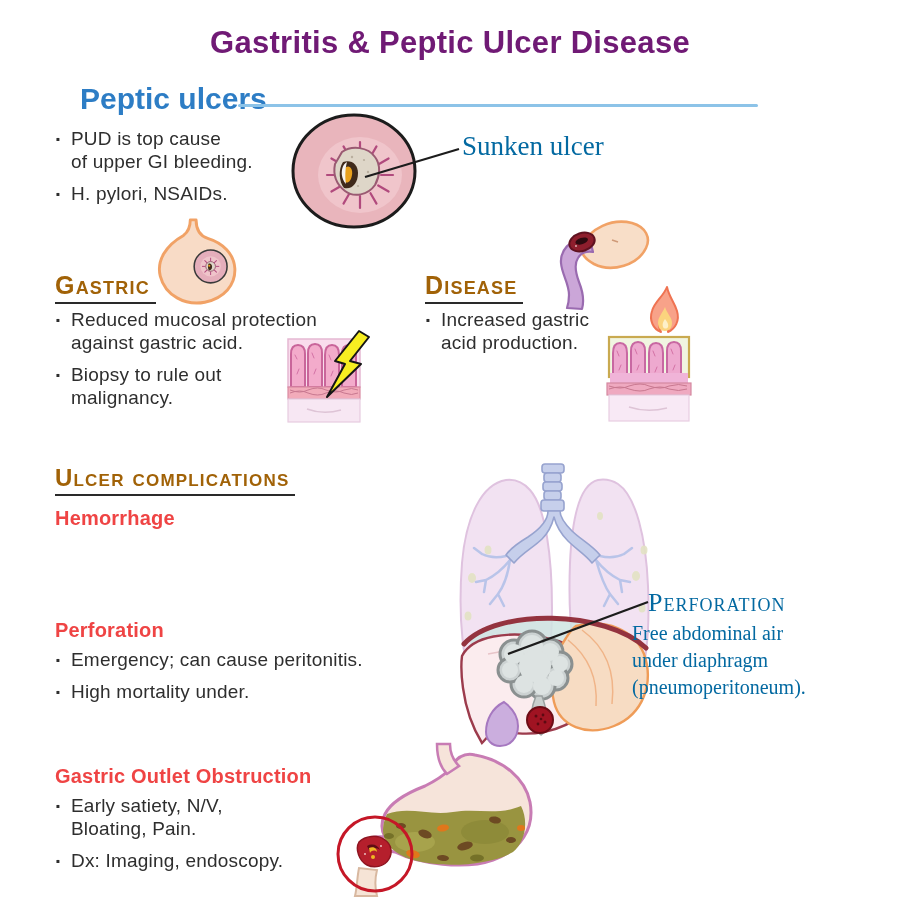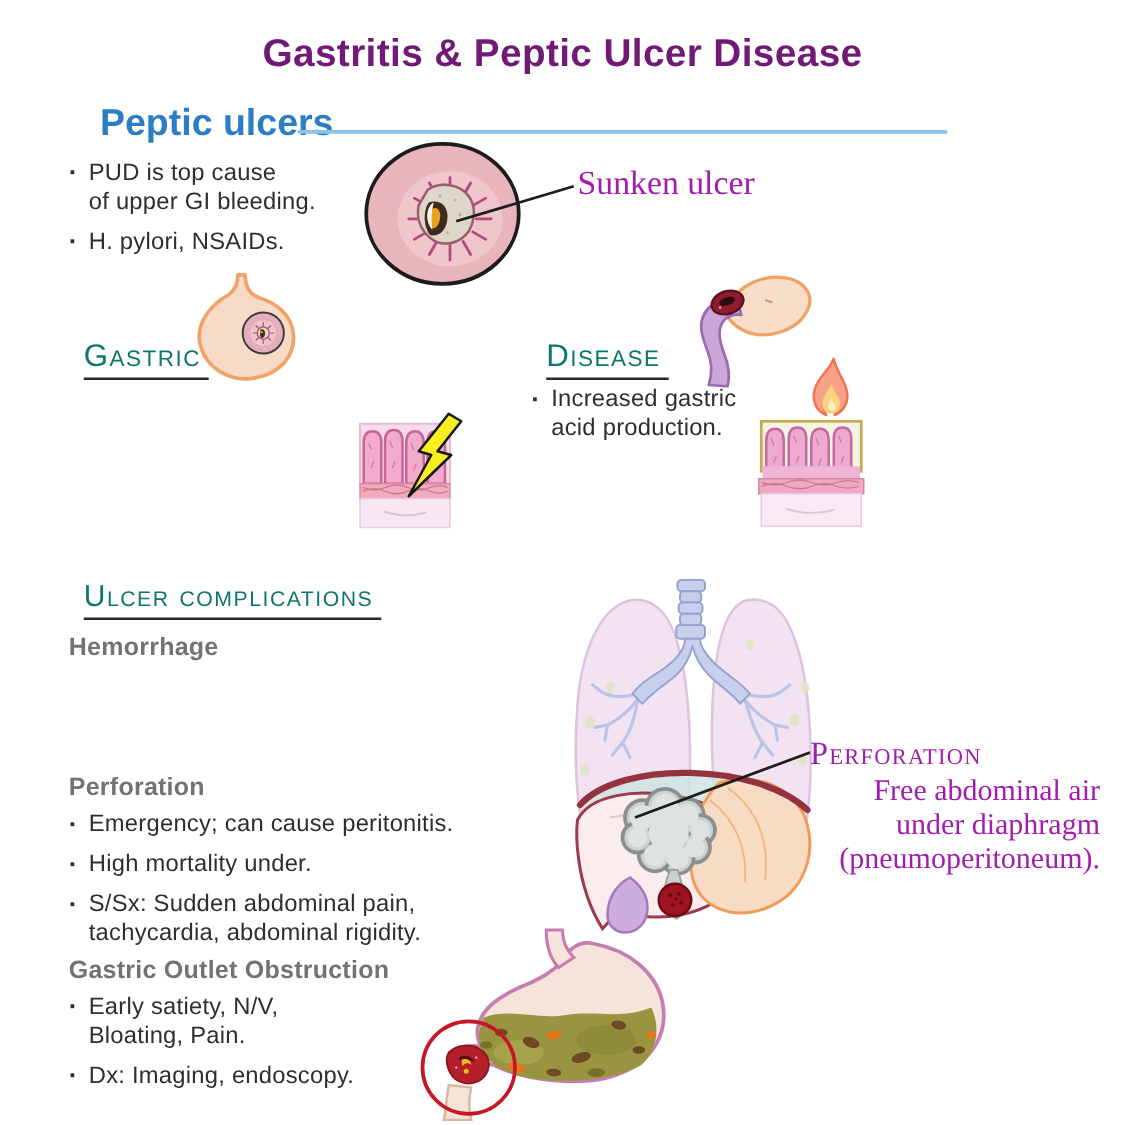--- a/index.html
+++ b/index.html
@@ -7,29 +7,29 @@
           font-family:"Liberation Sans", sans-serif; }
   .abs { position:absolute; }
   .title { left:0; right:0; top:25px; text-align:center; font-size:31px; font-weight:700;
            color:#701a75; letter-spacing:.3px; }
   .sec-h { font-size:30px; font-weight:700; color:#2d7dc5; }
   .divider { height:3px; background:#8cc3e8; border-radius:2px; }
   .bullets { display:flex; flex-direction:column; gap:9px; }
   .bullet { display:flex; gap:9px; font-size:19px; line-height:23px; color:#2e2e2e; }
   .bullet::before { content:"·"; font-weight:700; font-size:21px; flex:0 0 auto; }
   .btxt { white-space:pre-line; letter-spacing:.2px; }
-  .sc { font-variant:small-caps; font-weight:400; color:#0f766e; letter-spacing:1.2px;
-        border-bottom:2.5px solid #2a2a2a; padding:0 6px 2px 0; display:inline-block;margin-left:12px; }
+  .sc { font-variant:small-caps; font-weight:700; color:#a16207; letter-spacing:1.2px;
+        border-bottom:2.5px solid #2a2a2a; padding:0 6px 2px 0; display:inline-block; }
   .sc-med { font-size:25px; }
   .sc-big { font-size:24px; }
-  .sub-h { font-size:20px; font-weight:700; color:#737373; letter-spacing:.2px; }
-  .serif { font-family:"Liberation Serif", serif; color:#a21caf; }
+  .sub-h { font-size:20px; font-weight:700; color:#ef4444; letter-spacing:.2px; }
+  .serif { font-family:"Liberation Serif", serif; color:#0369a1; }
   .callout1 { font-size:27px; }
   .perf-label { font-size:26px; font-variant:small-caps; letter-spacing:1px; }
-  .perf-cap { font-size:24px; line-height:27px; text-align:right; white-space:pre-line; }
+  .perf-cap { font-size:20px; line-height:27px; text-align:left; white-space:pre-line; }
   svg { display:block; }
 </style>
 </head>
 <body>
 
 <div class="page">
 
   <div class="abs title">Gastritis &amp; Peptic Ulcer Disease</div>
 
   <div class="abs sec-h" style="left:55px; top:82px;margin-left:25px;">Peptic ulcers</div>
@@ -90,20 +90,30 @@
       <line x1="0" y1="-5.5" x2="0" y2="-8.5" transform="rotate(225)"></line>
       <line x1="0" y1="-5.5" x2="0" y2="-8.5" transform="rotate(270)"></line>
       <line x1="0" y1="-5.5" x2="0" y2="-8.5" transform="rotate(315)"></line>
     </g>
     <circle cx="62" cy="51" r="5" fill="#ded6c8" stroke="#9a5a72" stroke-width="1"></circle>
     <path d="M60,48 C62,47.5 63.5,49 63.5,51.5 C63.5,54 62,55.5 60,55 C59,52.8 59,49.8 60,48 Z" fill="#3f2a1b"></path>
     <circle cx="60.6" cy="50.4" r="1.1" fill="#e9a11d"></circle>
   </svg>
 
   <div class="abs sc sc-med" style="left:55px; top:271px;">Gastric</div>
+  <div class="abs bullets" style="left:55px; top:308px; width:330px;">
+    <div class="bullet">
+        <span class="btxt">Reduced mucosal protection
+against gastric acid.</span>
+      </div>
+    <div class="bullet">
+        <span class="btxt">Biopsy to rule out
+malignancy.</span>
+      </div>
+  </div>
 
   <svg class="abs" style="left:283px; top:329px;" width="88" height="95" viewBox="0 0 88 95">
     <rect x="5" y="10" width="72" height="48" fill="#f9dcec" stroke="#e5b8d2" stroke-width="1.5"></rect>
     <g fill="#f3abcb" stroke="#c9659a" stroke-width="2" stroke-linejoin="round">
       <path d="M8,58 L8,25 Q8,16 15,16 Q22,16 22,25 L22,58 Z"></path>
       <path d="M25,58 L25,24 Q25,15 32,15 Q39,15 39,24 L39,58 Z"></path>
       <path d="M42,58 L42,26 Q42,16 49,16 Q56,16 56,26 L56,58 Z"></path>
       <path d="M59,58 L59,25 Q59,16 66,16 Q73,16 73,25 L73,58 Z"></path>
     </g>
     <g stroke="#d473a6" stroke-width="1" stroke-linecap="round">
@@ -175,24 +185,20 @@
 
   <div class="abs sub-h" style="left:55px; top:507px;">Hemorrhage</div>
 
   <div class="abs sub-h" style="left:55px; top:619px;">Perforation</div>
   <div class="abs bullets" style="left:55px; top:648px; width:390px;">
     <div class="bullet">
         <span class="btxt">Emergency; can cause peritonitis.</span>
       </div>
     <div class="bullet">
         <span class="btxt">High mortality under.</span>
-      </div>
-    <div class="bullet">
-        <span class="btxt">S/Sx: Sudden abdominal pain,
-tachycardia, abdominal rigidity.</span>
       </div>
   </div>
 
   <div class="abs sub-h" style="left:55px; top:765px;">Gastric Outlet Obstruction</div>
   <div class="abs bullets" style="left:55px; top:794px; width:340px;">
     <div class="bullet">
         <span class="btxt">Early satiety, N/V,
 Bloating, Pain.</span>
       </div>
     <div class="bullet">

